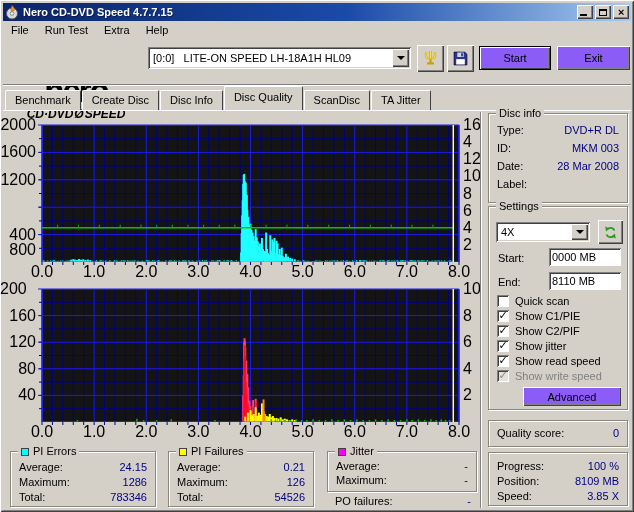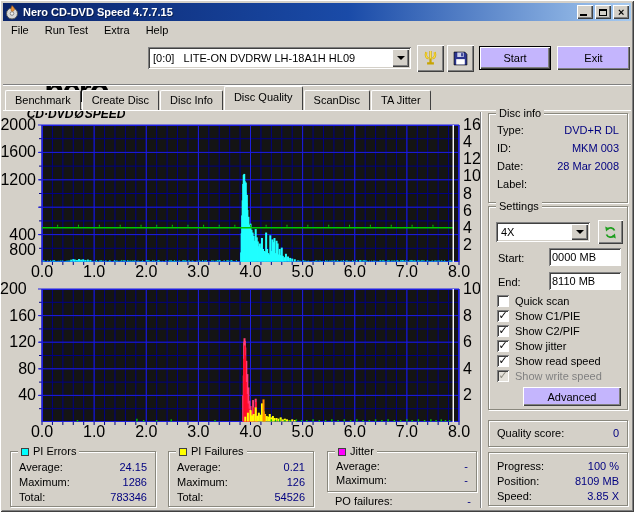--- a/index.html
+++ b/index.html
@@ -30,21 +30,21 @@
   .logo-disc{padding:0 1px;}
   .combo{position:absolute;background:#fff;display:flex;align-items:center;
     box-shadow:inset 1px 1px 0 #808080,inset -1px -1px 0 #fff,inset 2px 2px 0 #404040,inset -2px -2px 0 #d4d0c8;}
   .combo-main{left:148px;top:47px;width:263px;height:22px;}
   .combo-text{flex:1;padding:0 5px;white-space:pre;overflow:hidden;}
   .combo-arrow{width:17px;height:calc(100% - 4px);margin-right:2px;background:#D4D0C8;display:flex;align-items:center;justify-content:center;
     box-shadow:inset 1px 1px 0 #fff,inset -1px -1px 0 #404040,inset -2px -2px 0 #808080;}
   .arr-down{width:0;height:0;border-left:4px solid transparent;border-right:4px solid transparent;border-top:4px solid #000;}
   .tbtn{position:absolute;background:#D4D0C8;border:none;padding:0;display:flex;align-items:center;justify-content:center;
     box-shadow:inset 1px 1px 0 #fff,inset -1px -1px 0 #404040,inset -2px -2px 0 #808080;}
-  .push{position:absolute;background:#c4b5fd;border:none;font-family:"Liberation Sans",sans-serif;font-size:11px;
+  .push{position:absolute;background:#8b5cf6;border:none;font-family:"Liberation Sans",sans-serif;font-size:11px;
     box-shadow:inset 1px 1px 0 #fff,inset -1px -1px 0 #404040,inset -2px -2px 0 #808080;}
   .push.default{border:1px solid #000;}
   .tb-sep{position:absolute;left:3px;right:3px;top:84px;height:2px;border-top:1px solid #808080;border-bottom:1px solid #fff;}
   
   .tabs{position:absolute;left:5px;top:88px;height:22px;display:flex;align-items:flex-end;}
   .tab{position:relative;height:20px;padding:3px 9px 0 9px;background:#D4D0C8;margin-right:1px;white-space:nowrap;
     border:1px solid #404040;border-bottom:none;border-top:1px solid #fff;border-left:1px solid #fff;
     border-radius:2px 2px 0 0;}
   .tab.active{height:24px;padding-top:4px;z-index:5;font-family:"Liberation Sans",sans-serif;}
   .tabpage-line{position:absolute;left:3px;right:3px;top:110px;height:1px;background:#fff;}
@@ -104,21 +104,21 @@
     <span class="menu-item">Extra</span>
     <span class="menu-item">Help</span>
   </div>
 
   <div class="logo">
     <div class="logo-nero">nero</div>
     <div class="logo-sub"><span>CD·DVD</span><span class="logo-disc">Ø</span><span>SPEED</span></div>
   </div>
 
   <div class="combo combo-main">
-    <span class="combo-text">[0:0]   LITE-ON DVDRW LH-18A1H HL09</span>
+    <span class="combo-text">[0:0]   LITE-ON SPEED LH-18A1H HL09</span>
     <span class="combo-arrow">
         <i class="arr-down"></i>
       </span>
   </div>
 
   <button class="tbtn" style="left:417px;top:45px;width:27px;height:27px;">
     <svg width="17" height="17" viewBox="0 0 16 16">
         <path d="M4 2 q-1.2 5 2.2 6 M8 1 v7 M12 2 q1.2 5 -2.2 6 M8 8 v4.2 M4.8 12.5 h6.4" stroke="#c8a400" stroke-width="2.1" fill="none"></path>
         <path d="M4 2 q-1.2 5 2.2 6 M8 1 v7 M12 2 q1.2 5 -2.2 6" stroke="#ffe14d" stroke-width="1" fill="none"></path>
       </svg>

